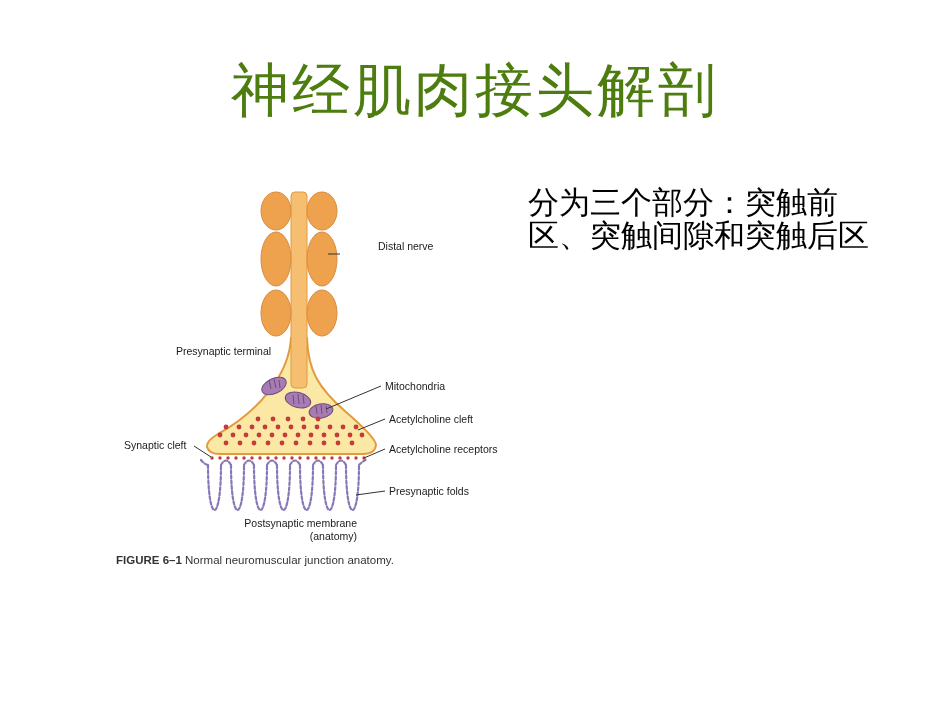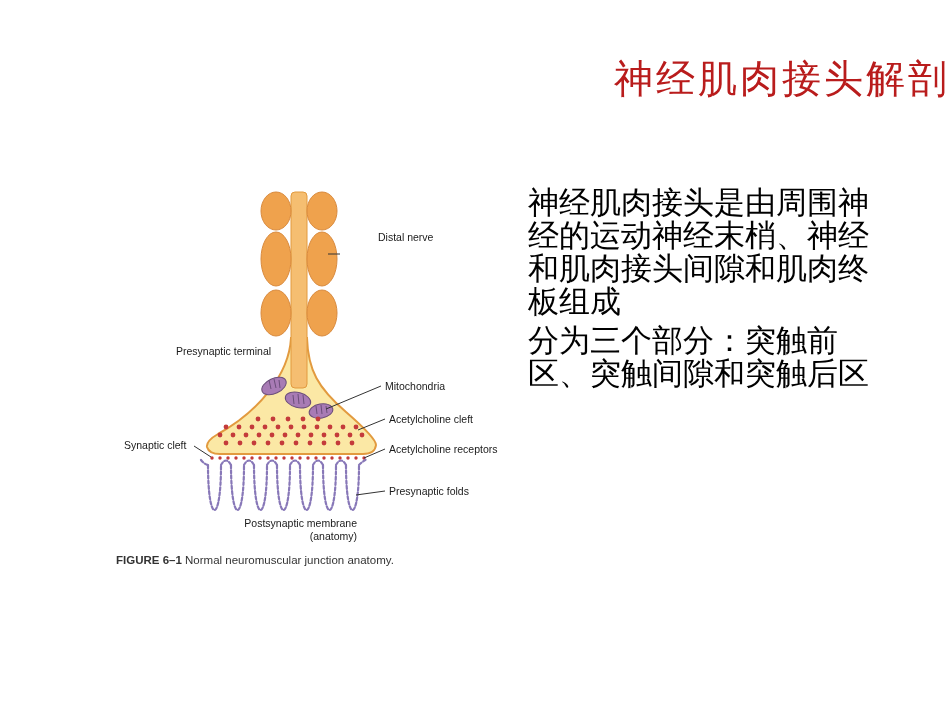--- a/index.html
+++ b/index.html
@@ -11,24 +11,24 @@
   }
   .slide {
     position: relative;
     width: 950px; height: 713px;
     background: #ffffff;
   }
   .slide-title {
     position: absolute;
     top: 52px; left: 0;
     width: 100%;
-    text-align: right;
-    font-size: 39px;
+    text-align: center;
+    font-size: 58px;
     font-weight: 500;
-    color: #b91c1c;
+    color: #4d7c0f;
     letter-spacing: 3px;
     font-family: "Liberation Serif", "DejaVu Serif", serif;
   }
   .figure {
     position: absolute;
     left: 108px; top: 180px;
     width: 405px; height: 425px;
   }
   .figure svg { position: absolute; left: 0; top: 0; }
   .fig-label {
@@ -178,36 +178,35 @@
       <g stroke="#333333" stroke-width="1">
         <line x1="220" y1="74" x2="232" y2="74"></line>
         <line x1="218" y1="229" x2="273" y2="206"></line>
         <line x1="250" y1="250" x2="277" y2="239"></line>
         <line x1="86" y1="266" x2="103" y2="277"></line>
         <line x1="256" y1="278" x2="277" y2="269"></line>
         <line x1="248" y1="315" x2="277" y2="311"></line>
       </g>
     </svg>
 
-    <div class="fig-label" style="left:236px; top:51px;padding-left:34px;">Distal nerve</div>
+    <div class="fig-label" style="left:236px; top:60px;padding-left:34px;">Distal nerve</div>
     <div class="fig-label" style="left:68px; top:165px;">Presynaptic terminal</div>
     <div class="fig-label" style="left:277px; top:200px;">Mitochondria</div>
     <div class="fig-label" style="left:281px; top:233px;">Acetylcholine cleft</div>
     <div class="fig-label" style="left:16px; top:259px;">Synaptic cleft</div>
     <div class="fig-label" style="left:281px; top:263px;">Acetylcholine receptors</div>
     <div class="fig-label" style="left:281px; top:305px;">Presynaptic folds</div>
     <div class="fig-label center" style="left:117px; top:337px; width:132px;">
       <span>Postsynaptic membrane</span><br>
       <span>(anatomy)</span>
     </div>
 
     <div class="fig-caption">
       <span class="cap-label">FIGURE 6–1</span>
       <span>Normal neuromuscular junction anatomy.</span>
     </div>
   </div>
 
   <div class="bullets">
-    <p>神经肌肉接头是由周围神经的运动神经末梢、神经和肌肉接头间隙和肌肉终板组成</p>
     <p>分为三个部分：突触前区、突触间隙和突触后区</p>
   </div>
 
 </div>
 
 </body></html>

